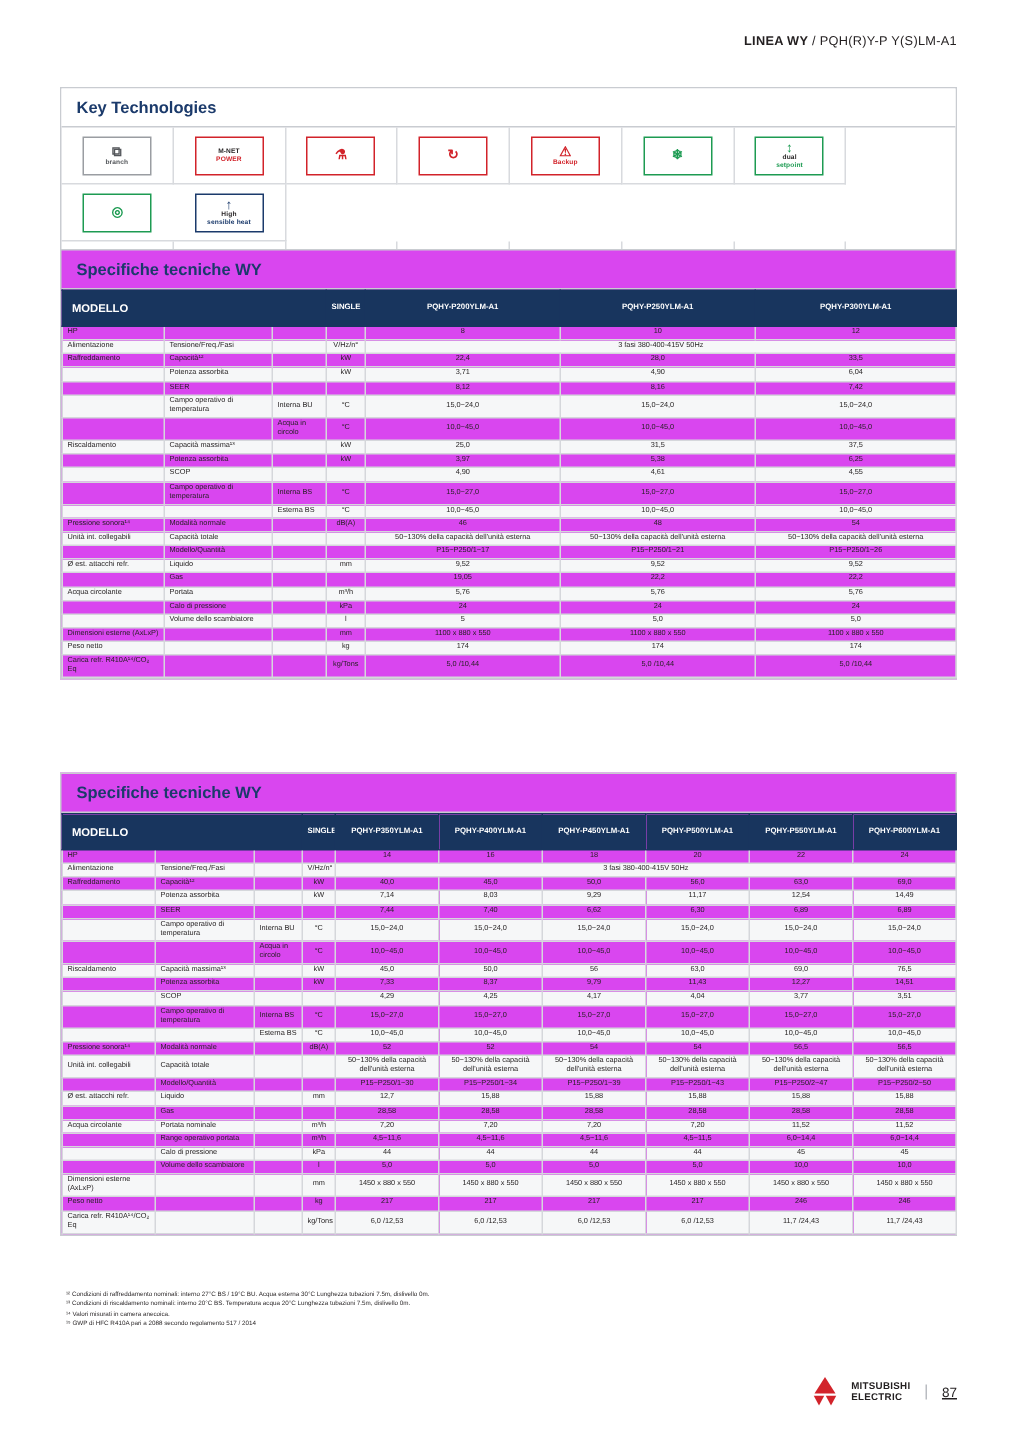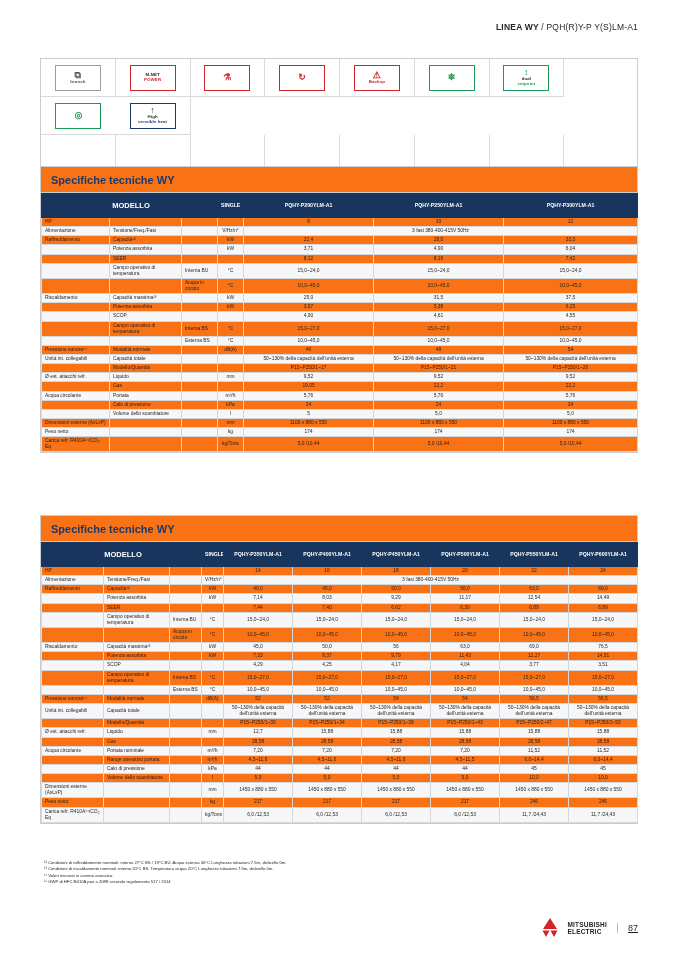--- a/index.html
+++ b/index.html
@@ -49,42 +49,42 @@
   .kt-ico .glyph { font-size: 9px; line-height: 1; }
   .kt-ico.red { border-color:#d2232a; color:#d2232a; }
   .kt-ico.green { border-color:#1d9b52; color:#1d9b52; }
   .kt-ico.blue { border-color:#1b3a6b; color:#1b3a6b; }
   .kt-ico.grey { border-color:#9a9da2; color:#53565a; }
   .kt-ico .l1 { color:#231f20; }
 
   
   .spec-box {
     position: absolute; left: 40px; width: 598px;
-    border: 1px solid #c9ccd1; background:#f97316;
+    border: 1px solid #c9ccd1; background:#d946ef;
   }
   .spec-title {
     font-size: 11px; font-weight: bold; color:#1b3a6b;
     padding: 7px 10px 6px 10px; border-bottom: 1px solid #c9ccd1;
   }
   table.spec { border-collapse: collapse; width: 100%; table-layout: fixed; font-size: 4.9px; }
   table.spec td, table.spec th {
     border: 1px solid #d5d7db;
     padding: 1px 3px;
     vertical-align: middle;
     line-height: 1.25;
     font-weight: normal;
     color:#231f20;
     overflow:hidden;
   }
   table.spec .hdr {
     background:#18355e; color:#fff; font-weight:bold; text-align:center;
     height: 24px; font-size: 5.2px; border-color:#18355e;
   }
   table.spec .hdr.left {
-    text-align:center; padding-left:6px; font-size: 7.5px; font-weight:bold;margin-top:43px;
+    text-align:left; padding-left:6px; font-size: 7.5px; font-weight:bold;margin-top:43px;
   }
   table.spec .hdr.single { text-align:right; padding-right:6px; font-size:5.2px; }
   td.lbl { text-align:left; }
   td.lbl.grp { }
   td.c { text-align:center; }
   tr.alt td { background:#f6f7f8; }
   .note {
     position:absolute; left:44px; font-size:4.2px; line-height:1.5; color:#231f20;
   }
   
@@ -98,20 +98,21 @@
   .pagenum { font-size:9px; color:#231f20; border-left:1px solid #b9bcc1; padding-left:10px;text-decoration:underline; }
 </style>
 </head>
 <body>
 
 <div class="page-header">
   <b>LINEA WY</b><span> / PQH(R)Y-P Y(S)LM-A1</span>
 </div>
 
 <div class="kt-box">
+  <div class="kt-title">Key Technologies</div>
   <div class="kt-grid" id="kt-grid-row1">
       <div class="kt-cell">
         <div class="kt-ico grey">
           <span class="glyph">⧉</span>
           <span>branch</span>
         </div>
       </div>
       <div class="kt-cell">
         <div class="kt-ico red">
           <span class="l1">M-NET</span>

